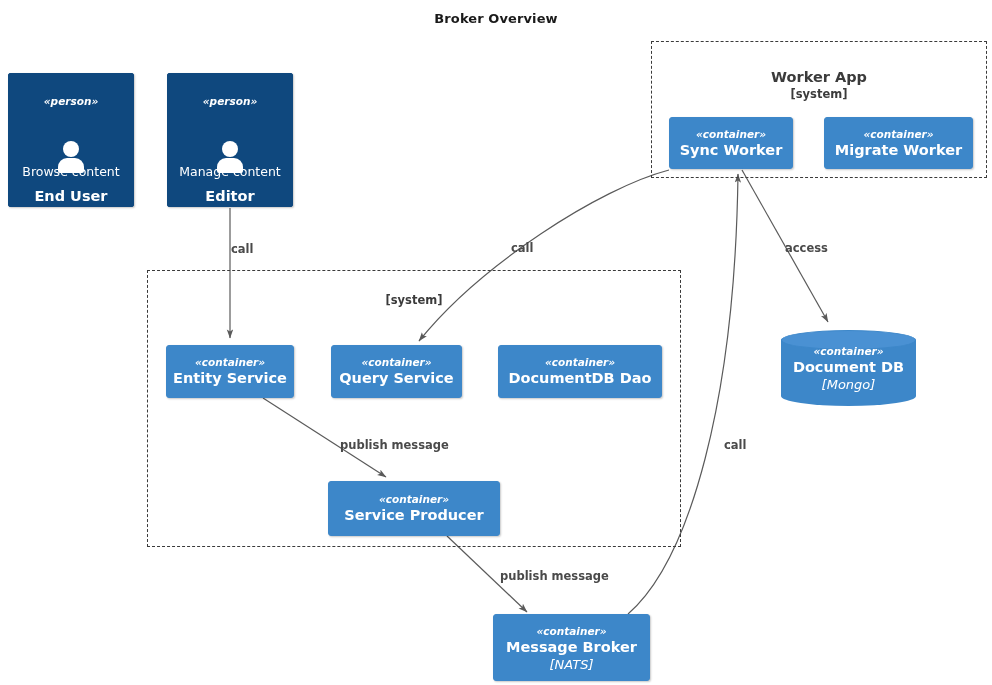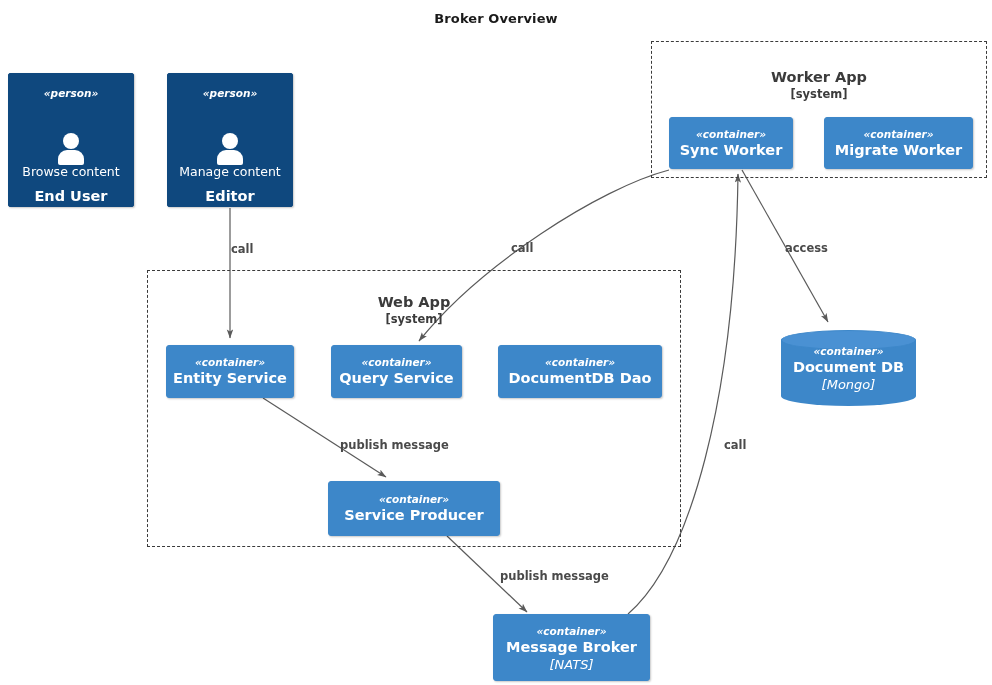--- a/index.html
+++ b/index.html
@@ -85,21 +85,21 @@
   }
   .node.container {
     background: #3d87c9;
     border: 1px solid #3d87c9;
   }
   .node.person {
     background: #0f487e;
     border: 1px solid #0f487e;
     border-radius: 2px;
     justify-content: flex-start;
-    padding-top: 12px;
+    padding-top: 20px;
     gap: 32px;
   }
   .stereotype {
     font-size: 10.5px;
     font-style: italic;
     font-weight: bold;
     line-height: 14px;
     color: #ffffff;
   }
   .node-name {
@@ -265,21 +265,20 @@
 
   <div class="group-box" style="left:651px; top:41px; width:336px; height:137px;">
     <div class="group-label" style="top:26px;">
       <div class="group-name">Worker App</div>
       <div class="group-type">[system]</div>
     </div>
   </div>
 
   <div class="group-box" style="left:147px; top:270px; width:534px; height:277px;">
     <div class="group-label" style="top:22px;">
-      <div class="group-name">Web App</div>
       <div class="group-type">[system]</div>
     </div>
   </div>
 
   <div class="node person" style="left:8px; top:73px; width:126px; height:134px;">
     <div class="stereotype">«person»</div>
     <div class="person-icon">
       <div class="head"></div>
       <div class="body"></div>
     </div>

